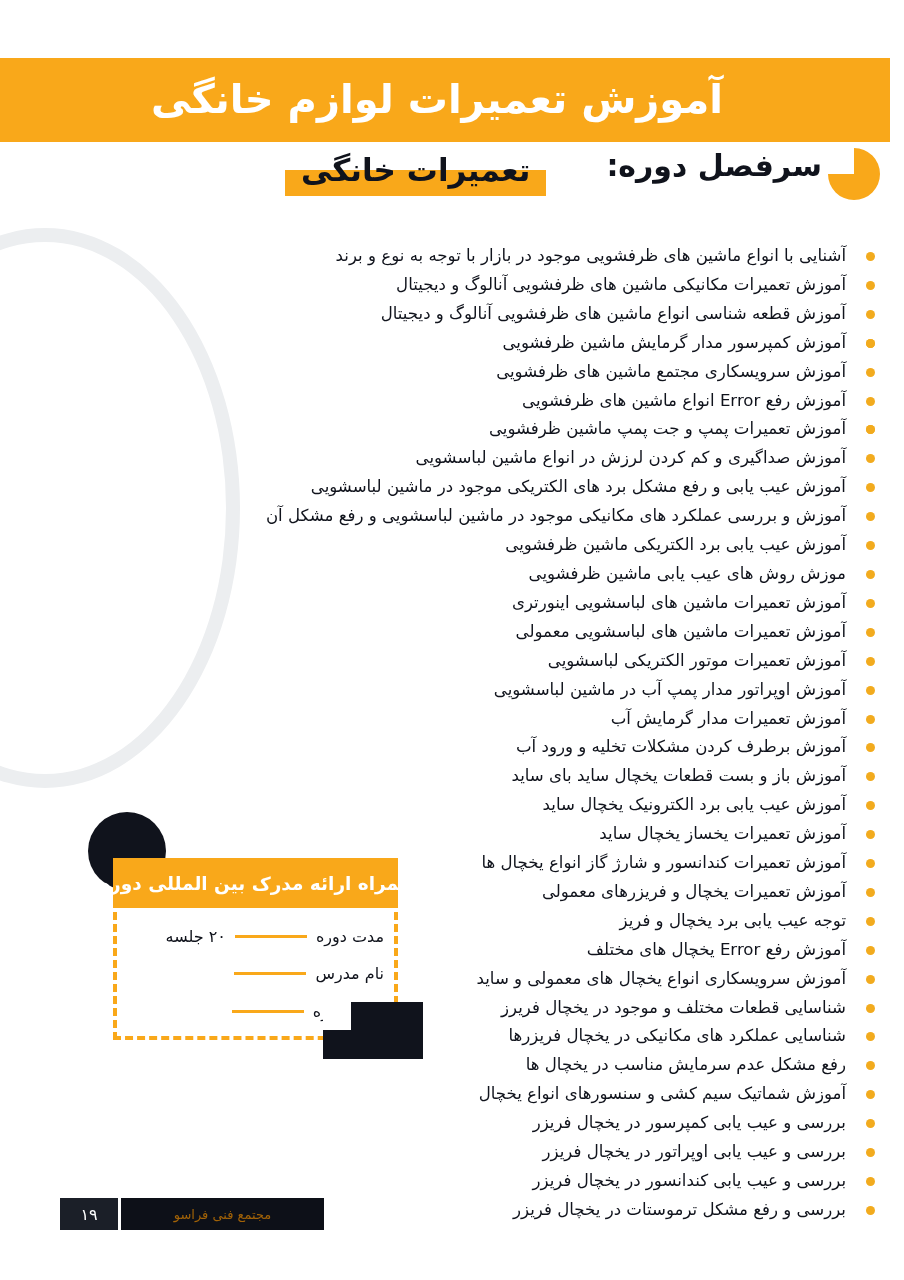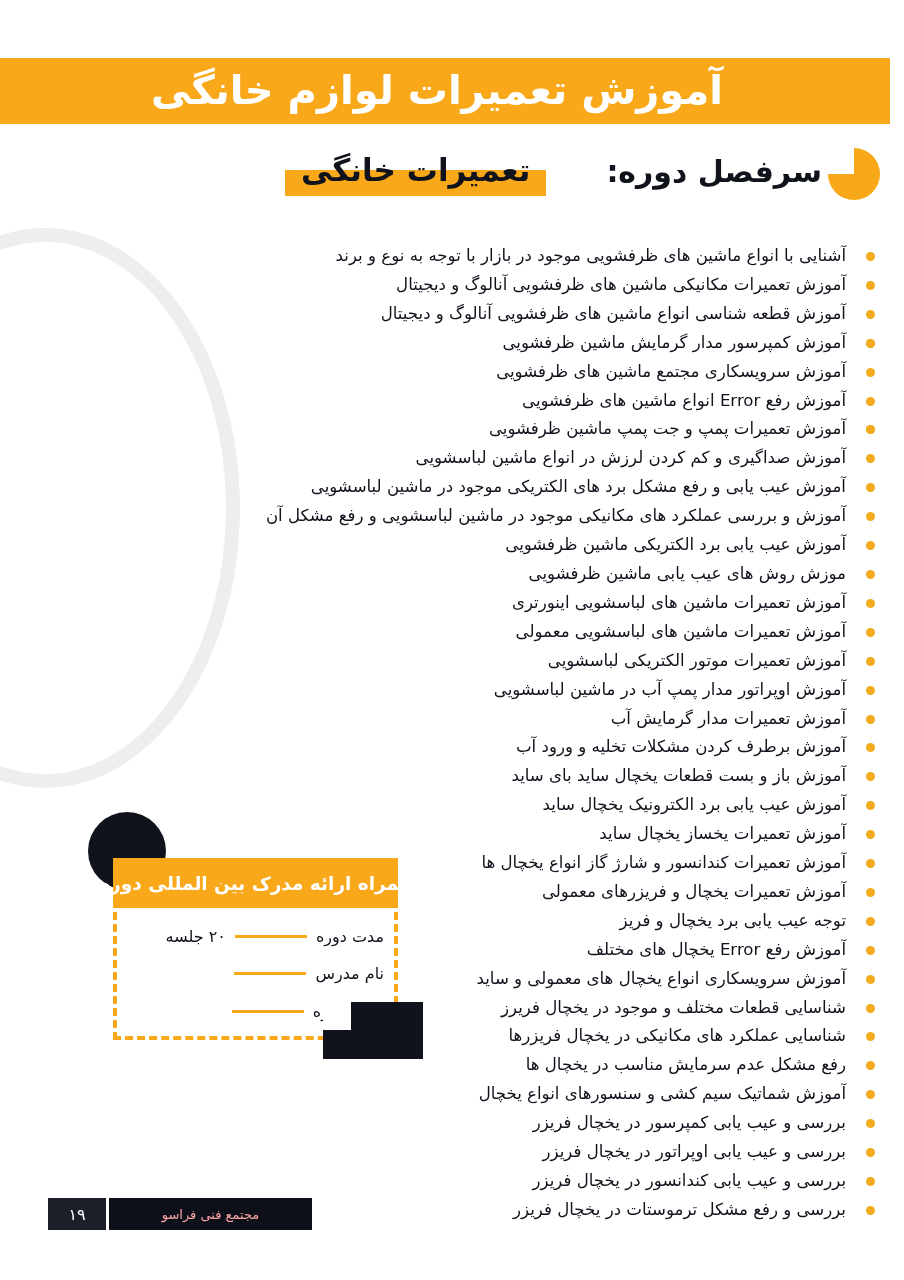--- a/index.html
+++ b/index.html
@@ -36,21 +36,21 @@
     pointer-events: none;
     z-index: 0;
   }
 
   
   .header-bar {
     position: absolute;
     left: 0;
     top: 58px;
     width: 890px;
-    height: 66px;
+    height: 84px;
     background: #f9a81a;
     z-index: 2;
     display: flex;
     align-items: center;
     justify-content: flex-start;
     padding-left: 0;
     box-sizing: border-box;
   }
   .header-title {
     width: 100%;
@@ -89,21 +89,20 @@
     margin-left: 6px;
     flex: 0 0 auto;
   }
   .pac-dot svg { display: block; }
 
   .section-label {
     font-size: 30px;
     font-weight: bold;
     color: #10131c;
     line-height: 52px;
-    margin-top: 6px;
     margin-left: 60px;
     white-space: nowrap;
     flex: 0 0 auto;
   }
 
   .subtitle-wrap {
     position: relative;
     flex: 0 0 auto;
     margin-top: 2px;
     padding: 0 16px;
@@ -287,29 +286,30 @@
   }
   .footer-page {
     width: 58px;
     background: #1b1f28;
     color: #ffffff;
     font-size: 16px;
     display: flex;
     align-items: center;
     justify-content: center;
     direction: rtl;
+    margin-left: 12px;
   }
   .footer-sep {
     width: 3px;
     background: #ffffff;
   }
   .footer-brand {
     width: 203px;
     background: #0d1018;
-    color: #fca5a5;
+    color: #a16207;
     font-size: 13px;
     display: flex;
     align-items: center;
     justify-content: center;
     direction: rtl;
     letter-spacing: 1px;
   }
 </style>
 </head>
 <body>

